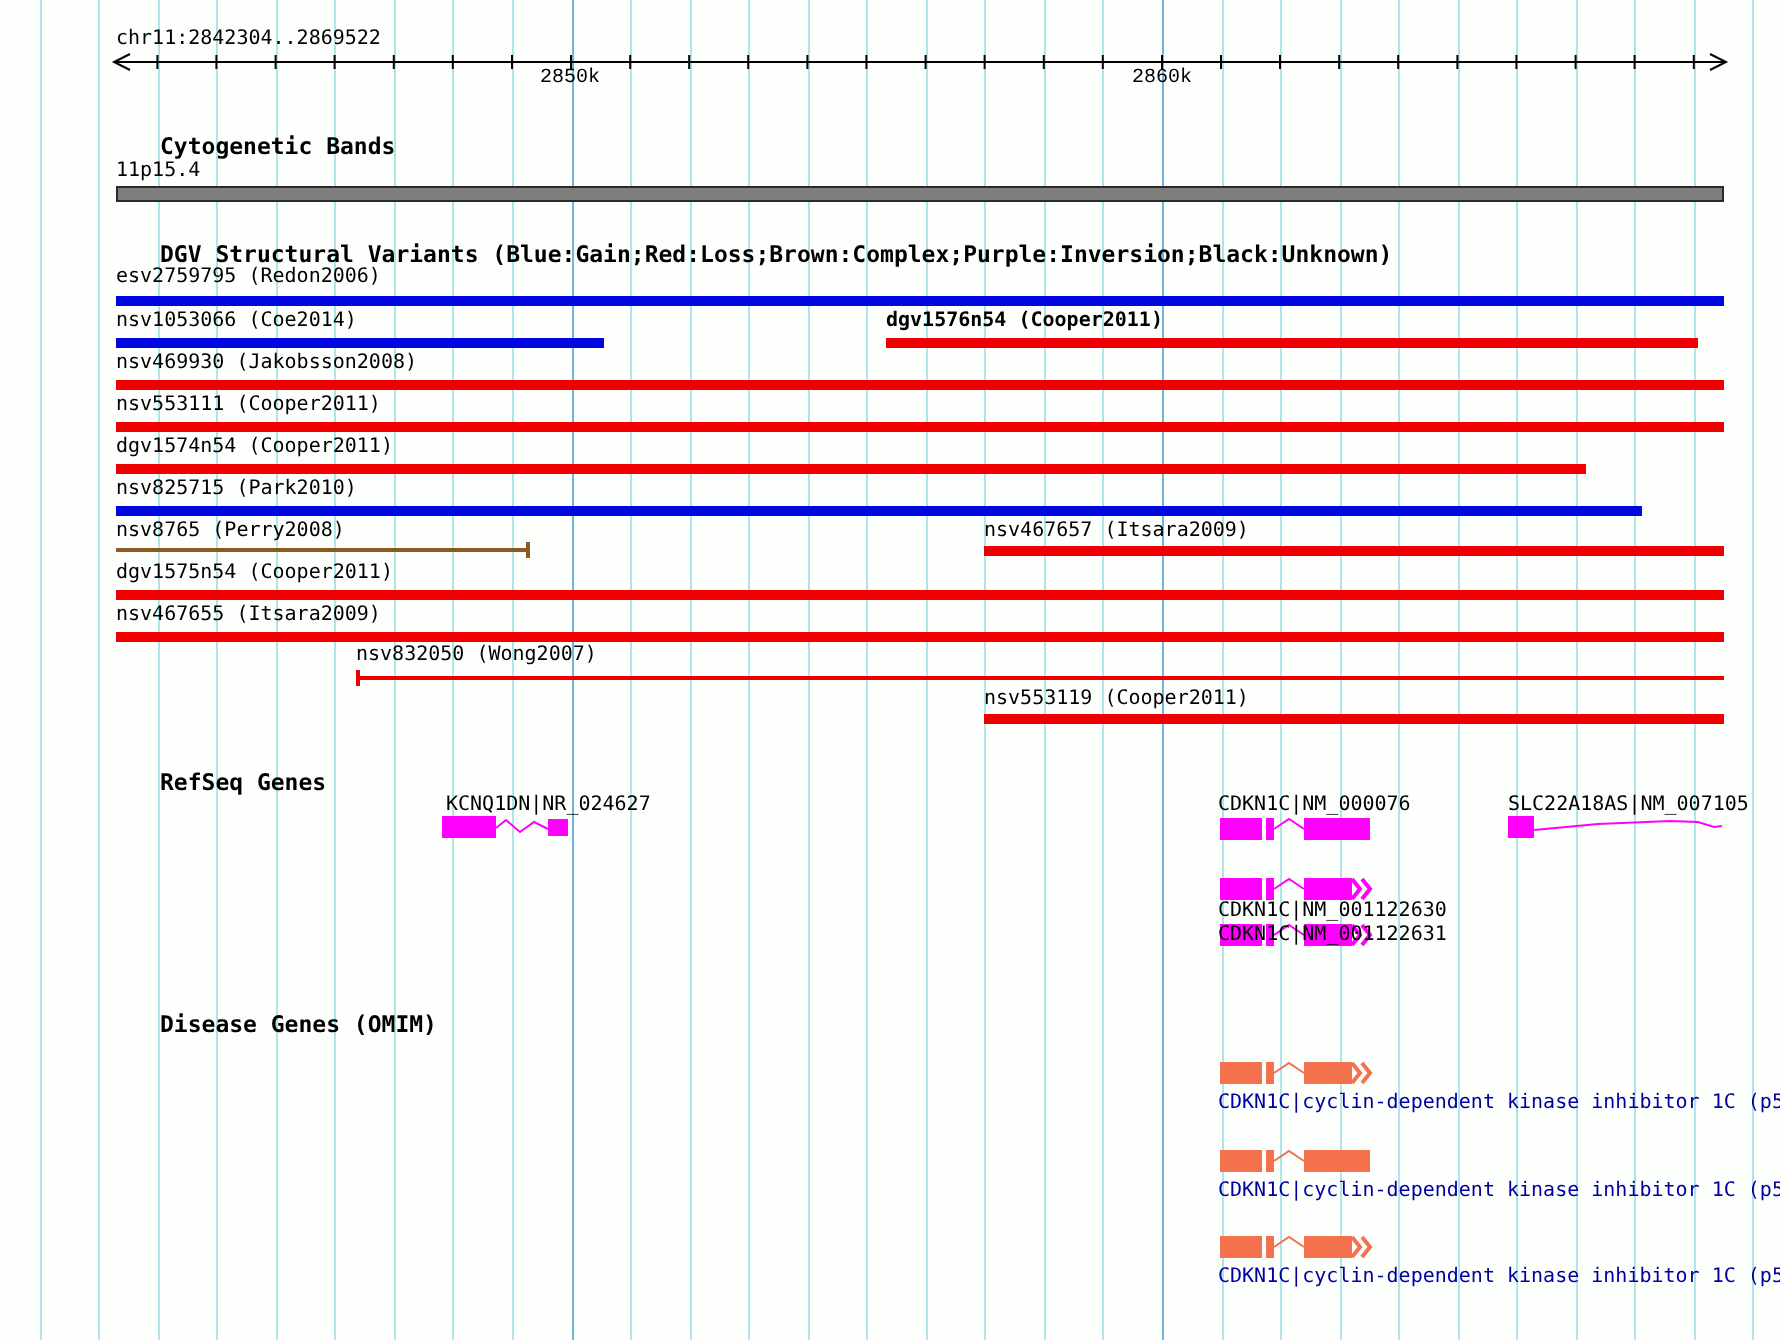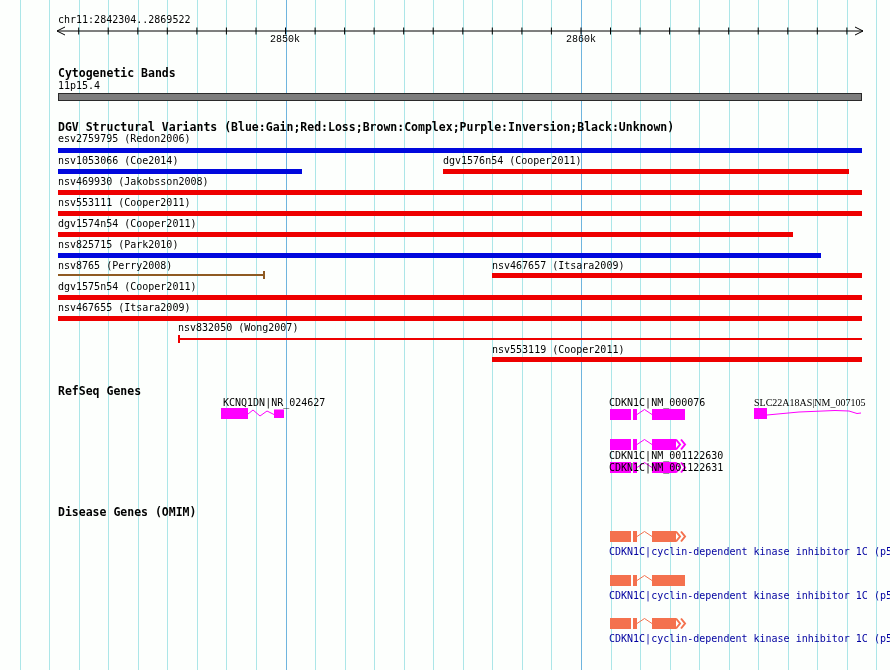--- a/index.html
+++ b/index.html
@@ -6,21 +6,21 @@
   #screen{
     position:relative;width:890px;height:670px;overflow:hidden;background:#fdfffd;
     font-family:"DejaVu Sans Mono","Liberation Mono",monospace;color:#000;
   }
   
   #gridlines{position:absolute;inset:0;z-index:0;}
   .grid{position:absolute;top:0;bottom:0;width:1px;background:#ace6e8;}
   .grid.major{background:#6fb5de;}
   
   .txt{position:absolute;font-size:10px;line-height:11px;white-space:pre;z-index:3;}
-  .title{position:absolute;font-size:11.5px;line-height:12px;font-weight:bold;white-space:pre;z-index:3;}
+  .title{position:absolute;font-size:11.5px;line-height:12px;font-weight:bold;white-space:pre;z-index:3;margin-left:22px;}
   .omim-label{color:#0000a0;}
   
   #ruler-svg{position:absolute;left:0;top:0;z-index:2;}
   .tick-label{position:absolute;font-size:10px;line-height:11px;z-index:3;transform:translateX(-50%);font-family:Liberation Mono, monospace;}
   
   .band{position:absolute;background:#7d7d7d;border:1px solid #2a2a2a;box-sizing:border-box;z-index:2;}
   
   .vbar{position:absolute;height:5px;z-index:2;}
   .vline{position:absolute;height:2px;z-index:2;}
   .vtick{position:absolute;width:2px;height:8px;z-index:2;}
@@ -113,21 +113,21 @@
   <div class="band" style="left:58px;top:93px;width:804px;height:8px;"></div>
 
   <div class="title" style="left:58px;top:121px;">DGV Structural Variants (Blue:Gain;Red:Loss;Brown:Complex;Purple:Inversion;Black:Unknown)</div>
 
   <span class="txt" style="left:58px;top:133px;text-align:right;">esv2759795 (Redon2006)</span>
   <div class="vbar gain" style="left:58px;top:148px;width:804px;"></div>
 
   <span class="txt" style="left:58px;top:155px;">nsv1053066 (Coe2014)</span>
   <div class="vbar gain" style="left:58px;top:169px;width:244px;"></div>
 
-  <span class="txt" style="left:443px;top:155px;">dgv1576n54 (Cooper2011)</span>
+  <span class="txt" style="left:443px;top:155px;font-weight:bold;">dgv1576n54 (Cooper2011)</span>
   <div class="vbar loss" style="left:443px;top:169px;width:406px;"></div>
 
   <span class="txt" style="left:58px;top:176px;">nsv469930 (Jakobsson2008)</span>
   <div class="vbar loss" style="left:58px;top:190px;width:804px;"></div>
 
   <span class="txt" style="left:58px;top:197px;">nsv553111 (Cooper2011)</span>
   <div class="vbar loss" style="left:58px;top:211px;width:804px;"></div>
 
   <span class="txt" style="left:58px;top:218px;">dgv1574n54 (Cooper2011)</span>
   <div class="vbar loss" style="left:58px;top:232px;width:735px;"></div>
@@ -169,21 +169,21 @@
   <span class="txt" style="left:609px;top:397px;">CDKN1C|NM_000076</span>
   <div class="gene refseq-c" style="left:610px;top:408px;">
       <svg width="78" height="14" viewBox="0 0 78 14">
         <rect x="0" y="1" width="21" height="11" fill="currentColor"></rect>
         <rect x="23" y="1" width="4" height="11" fill="currentColor"></rect>
         <polyline points="27,6.5 34.5,1.5 42,6.5" fill="none" stroke="currentColor" stroke-width="1"></polyline>
         <rect x="42" y="1" width="33" height="11" fill="currentColor"></rect>
       </svg>
     </div>
 
-  <span class="txt" style="left:754px;top:397px;font-family:Liberation Serif, serif;">SLC22A18AS|NM_007105</span>
+  <span class="txt" style="left:754px;top:397px;">SLC22A18AS|NM_007105</span>
   <div class="gene refseq-c" style="left:754px;top:407px;">
       <svg width="108" height="14" viewBox="0 0 108 14">
         <rect x="0" y="1" width="13" height="11" fill="currentColor"></rect>
         <polyline points="13,8 45,5 81,3.5 95,4 103,6.5 107,6" fill="none" stroke="currentColor" stroke-width="1"></polyline>
       </svg>
     </div>
 
   <span class="txt" style="left:609px;top:426px;margin-top:36px;">CDKN1C|NM_001122631</span>
   <div class="gene refseq-c" style="left:610px;top:438px;">
       <svg width="78" height="14" viewBox="0 0 78 14">

